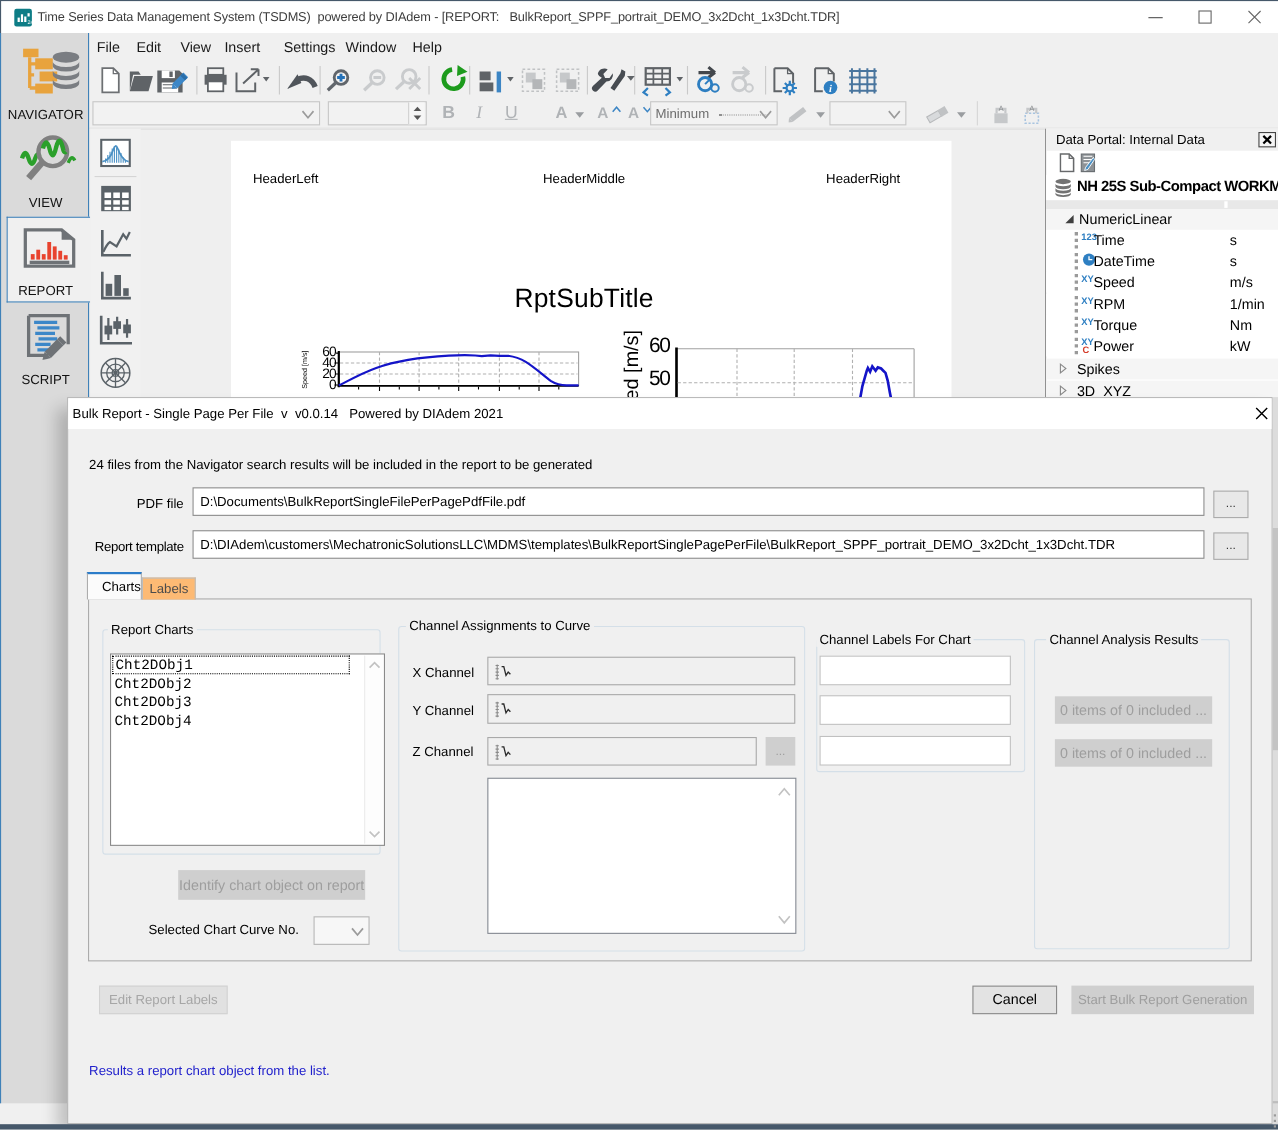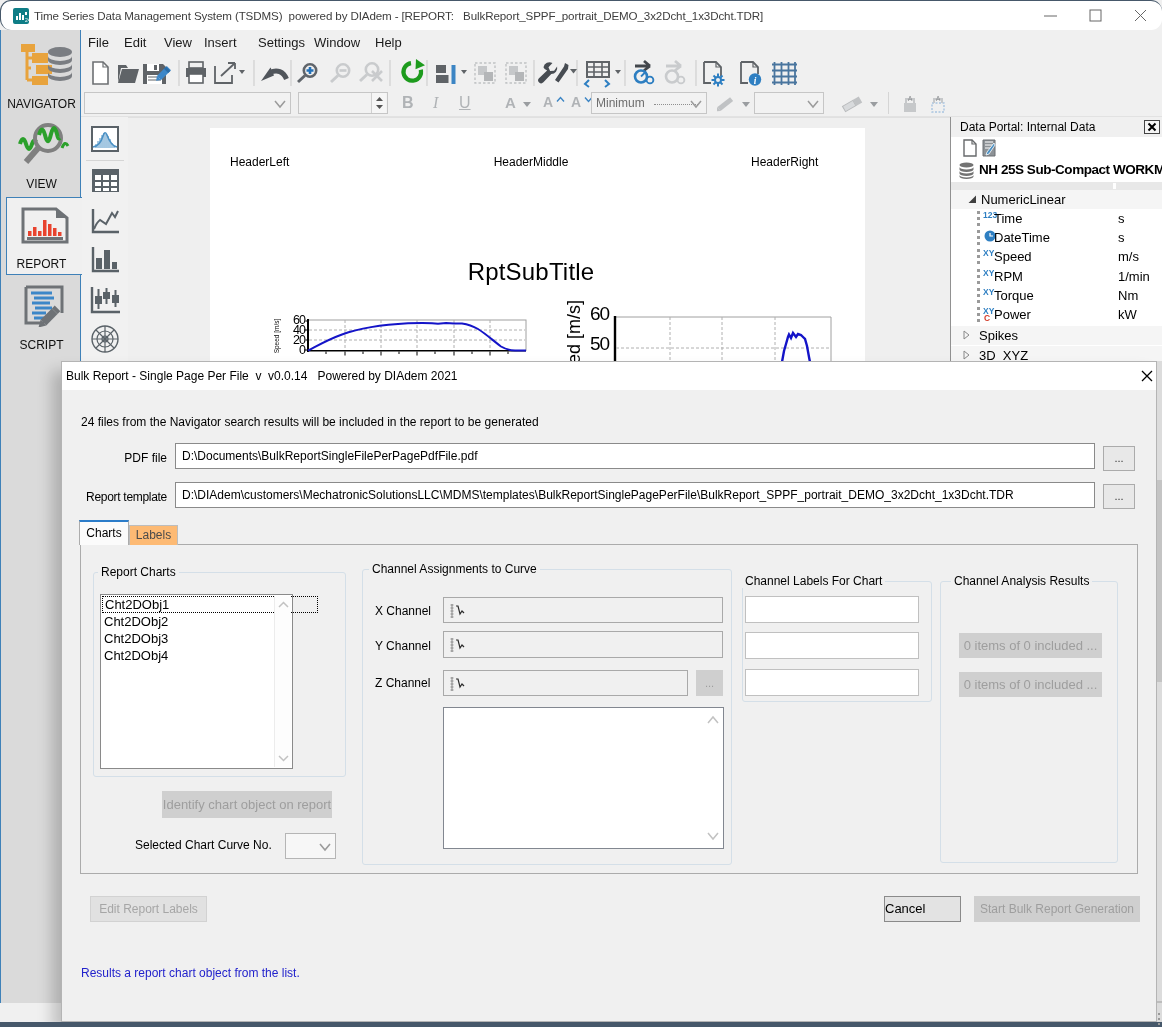--- a/index.html
+++ b/index.html
@@ -1,20 +1,20 @@
 <!DOCTYPE html>
 <html><head>
 <meta charset="utf-8">
 <style>
   * { margin:0; padding:0; box-sizing:border-box; }
   html,body { width:1162px; height:1027px; overflow:hidden; }
   body { font-family:"Liberation Sans", sans-serif; position:relative; background:#f0f0f0; }
   .abs { position:absolute; }
   
-  #titlebar { left:0; top:0; width:1162px; height:30px; background:#fff; border-left:1px solid #46586a; border-top:1px solid #46586a;border-radius:11px;}
+  #titlebar { left:0; top:0; width:1162px; height:30px; background:#fff; border-left:1px solid #46586a; border-top:1px solid #46586a;}
   #appicon { left:12px; top:7px; width:16px; height:16px; background:#0e7d86; border-radius:2px; }
   #titletext { left:33px; top:8px; font-size:11.6px; letter-spacing:-0.12px; color:#3d3d3d; white-space:nowrap; }
   .winbtn { top:6px; width:17px; height:17px; color:#666; }
   
   #menubar { left:81px; top:30px; width:1081px; height:26px; background:#f0f0f0; font-size:13px; color:#1a1a1a; }
   #menubar span { position:absolute; top:5px; }
   
   #toolbar1 { left:81px; top:56px; width:1081px; height:34px; background:#f0f0f0; }
   #toolbar2 { left:81px; top:90px; width:1081px; height:27px; background:#f0f0f0; border-bottom:1px solid #e2e2e2;}
   
@@ -582,25 +582,25 @@
     <div class="abs" style="left:0px; top:89px; width:105px; text-align:right; font-size:12px;">PDF file</div>
     <div class="field" style="left:113px; top:81px; width:920px; height:26px; line-height:24px; padding-left:6px;">D:\Documents\BulkReportSingleFilePerPagePdfFile.pdf</div>
     <div class="abs" style="left:1041px; top:84px; width:32px; height:25px; background:#e8e8e8; border:1px solid #ababab; color:#333; font-size:11px; text-align:center; line-height:22px;">...</div>
 
     <div class="abs" style="left:0px; top:128px; width:105px; text-align:right; font-size:12px; letter-spacing:-0.3px;">Report template</div>
     <div class="field" style="left:113px; top:120px; width:920px; height:26px; line-height:24px; padding-left:6px;">D:\DIAdem\customers\MechatronicSolutionsLLC\MDMS\templates\BulkReportSinglePagePerFile\BulkReport_SPPF_portrait_DEMO_3x2Dcht_1x3Dcht.TDR</div>
     <div class="abs" style="left:1041px; top:122px; width:32px; height:25px; background:#e8e8e8; border:1px solid #ababab; color:#333; font-size:11px; text-align:center; line-height:22px;">...</div>
 
     <div class="abs" id="tabpanel" style="left:18px; top:182px; width:1058px; height:330px; background:#f0f0f0; border:1px solid #ababab;"></div>
     <div class="abs" style="left:67px; top:163px; width:49px; height:20px; background:#fdba74; border:1px solid #bdbdbd; border-bottom:none; font-size:12px; color:#4b4b4b; text-align:center; line-height:19px;">Labels</div>
-    <div class="abs" style="left:17px; top:158px; width:50px; height:25px; background:#fbfbfb; border:1px solid #acacac; border-top:2px solid #2b7cc9; border-bottom:none; font-size:12px; text-align:center; line-height:22px;">Charts</div>
+    <div class="abs" style="left:17px; top:158px; width:50px; height:25px; background:#fbfbfb; border:1px solid #acacac; border-top:2px solid #2b7cc9; border-bottom:none; font-size:12px; text-align:right; line-height:22px;">Charts</div>
 
     <div class="gbox" style="left:31px; top:210px; width:253px; height:205px;"></div>
     <div class="glabel" style="left:36px; top:203px;">Report Charts</div>
-    <div class="field" style="left:38px; top:232px; width:193px; height:175px; border-color:#8a8a8a;">
+    <div class="field" style="left:38px; top:232px; width:250px; height:175px; border-color:#8a8a8a;font-family:Liberation Mono, monospace;">
       <div class="abs" style="left:1px; top:1px; width:216px; height:17px; border:1px dotted #000; font-size:13px; padding-left:2px; line-height:15px;">Cht2DObj1</div>
       <div class="abs" style="left:3px; top:19px; font-size:13px;">Cht2DObj2</div>
       <div class="abs" style="left:3px; top:36px; font-size:13px;">Cht2DObj3</div>
       <div class="abs" style="left:3px; top:53px; font-size:13px;">Cht2DObj4</div>
       <div class="abs" style="right:1px; top:1px; width:17px; height:171px; background:#fdfdfd; border-left:1px solid #ececec;">
         <svg width="17" height="171">
           <path d="M4 11 L8.5 6.5 L13 11" stroke="#c2c2c2" stroke-width="1.5" fill="none"></path>
           <path d="M4 160 L8.5 164.5 L13 160" stroke="#c2c2c2" stroke-width="1.5" fill="none"></path>
         </svg>
       </div>
@@ -651,21 +651,21 @@
     <div class="field" style="left:683px; top:234px; width:174px; height:27px; border-color:#c0c0c0;"></div>
     <div class="field" style="left:683px; top:270px; width:174px; height:27px; border-color:#c0c0c0;"></div>
     <div class="field" style="left:683px; top:307px; width:174px; height:27px; border-color:#c0c0c0;"></div>
 
     <div class="gbox" style="left:878px; top:219px; width:178px; height:282px;"></div>
     <div class="glabel" style="left:889px; top:212px;">Channel Analysis Results</div>
     <div class="dbtn" style="left:897px; top:271px; width:143px; height:25px; line-height:25px;">0 items of 0 included ...</div>
     <div class="dbtn" style="left:897px; top:310px; width:143px; height:25px; line-height:25px;">0 items of 0 included ...</div>
 
     <div class="abs" style="left:28px; top:534px; width:117px; height:26px; background:#e1e1e1; border:1px solid #d2d2d2; color:#a6a6a6; font-size:12px; text-align:center; line-height:24px;">Edit Report Labels</div>
-    <div class="abs" style="left:822px; top:534px; width:77px; height:26px; background:#e3e3e3; border:1px solid #8a8a8a; color:#000; font-size:13px; line-height:24px;">Cancel</div>
+    <div class="abs" style="left:822px; top:534px; width:77px; height:26px; background:#e3e3e3; border:1px solid #8a8a8a; color:#000; font-size:13px; text-align:center; line-height:24px;">Cancel</div>
     <div class="dbtn" style="left:912px; top:534px; width:166px; height:26px; line-height:26px; font-size:12px; background:#cfcfcf;">Start Bulk Report Generation</div>
 
     <div class="abs" style="left:19px; top:604px; font-size:12px; color:#2222cc;">Results a report chart object from the list.</div>
   </div>
 
   <div class="abs" id="bottomstrip"></div>
   <div class="abs" id="rightstrip">
     <div class="abs" style="left:0; top:119px; width:5px; height:202px; background:#c4c4c4;"></div>
     <div class="abs" style="left:0; top:640px; width:5px; height:2px; background:#bdbdbd;"></div>
     <div class="abs" style="left:1px; top:652px; width:2px; height:2px; background:#9a9a9a; box-shadow:0 5px #9a9a9a, 0 10px #9a9a9a;"></div>

